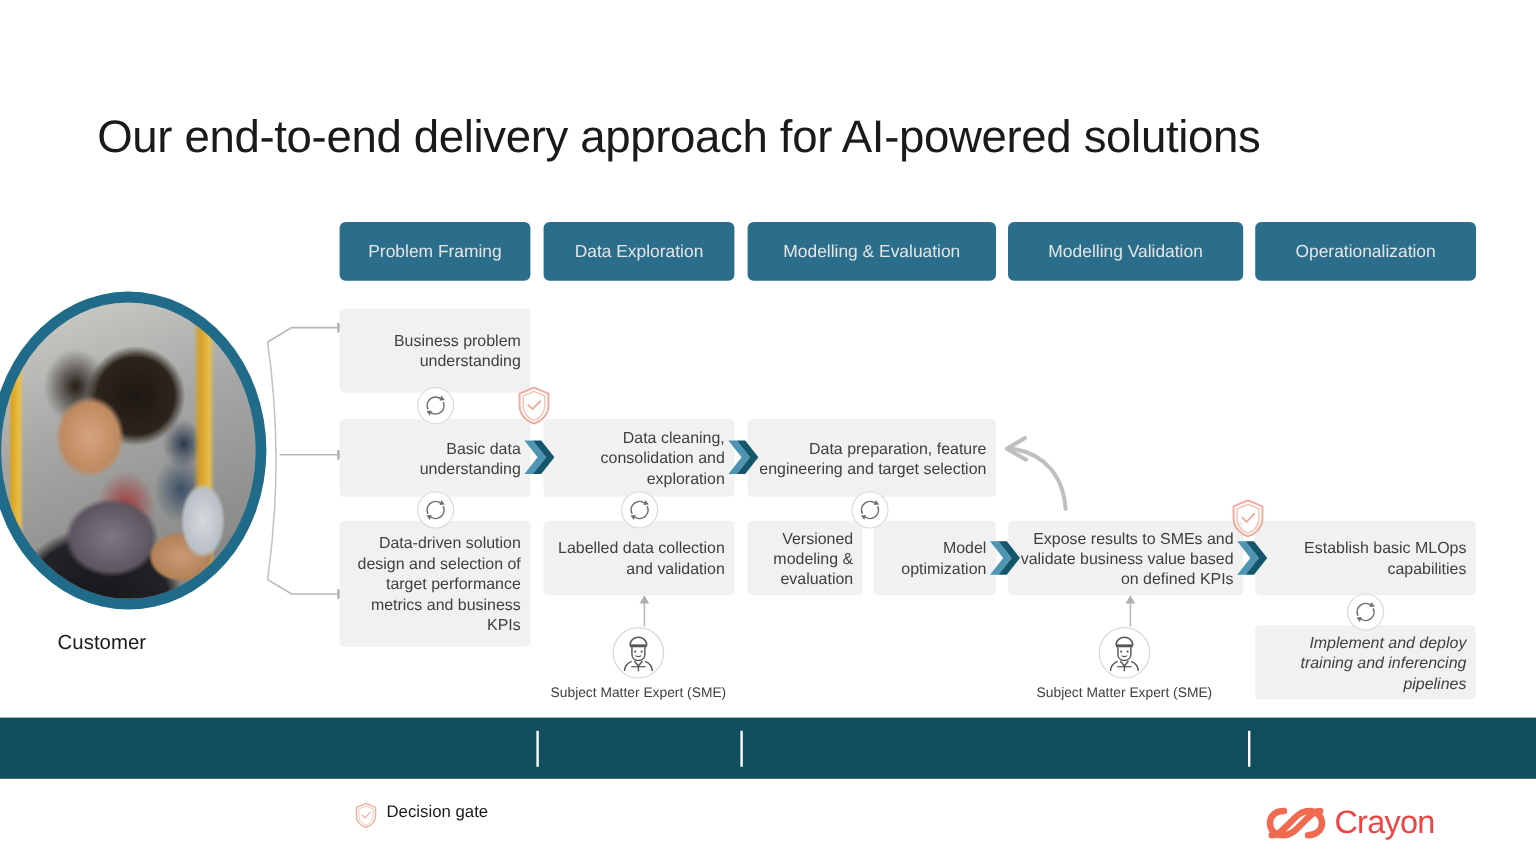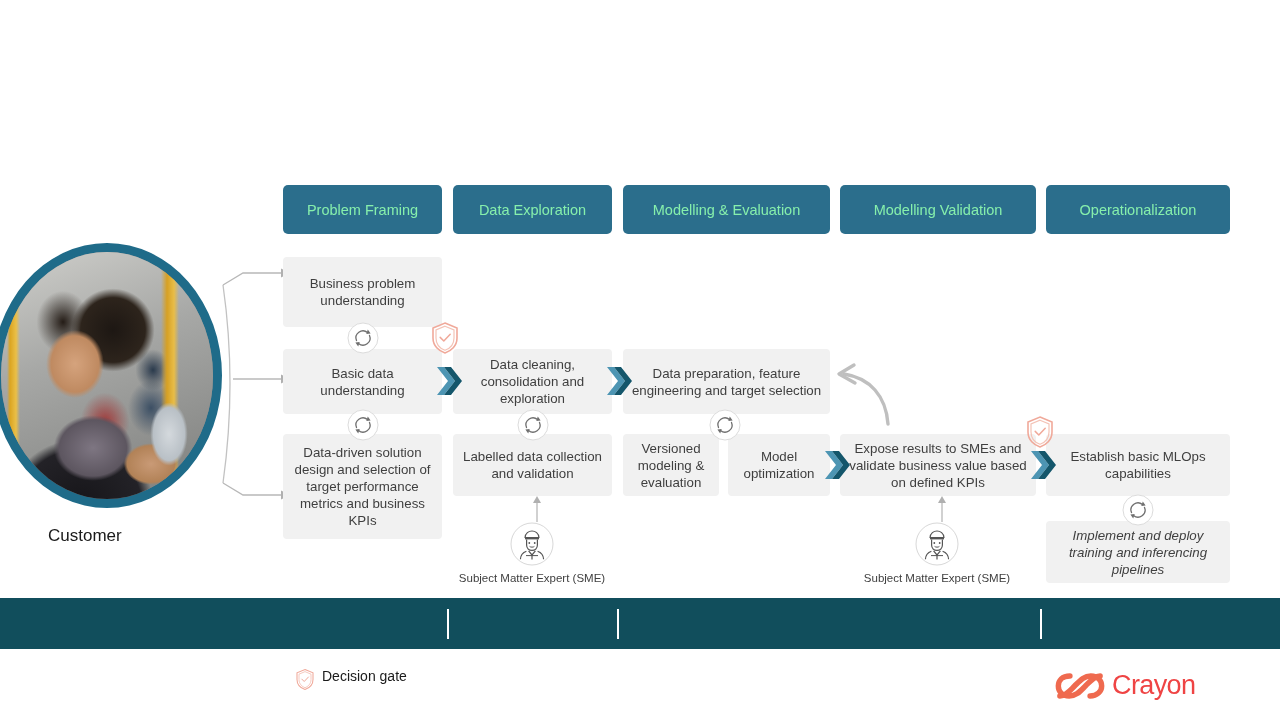--- a/index.html
+++ b/index.html
@@ -35,40 +35,40 @@
     letter-spacing: -0.3px;
   }
 
   
   .phase {
     position: absolute;
     top: 185px;
     height: 49px;
     background: #2b6e8c;
     border-radius: 5px;
-    color: #86efac;
+    color: #e5e5e5;
     font-size: 14.5px;
     display: flex;
     align-items: center;
     justify-content: center;
     text-align: center;
   }
 
   
   .cbox {
     position: absolute;
     background: #f1f1f1;
     border-radius: 4px;
     color: #3f3f3f;
     font-size: 13.3px;
     line-height: 17px;
     display: flex;
     align-items: center;
     justify-content: center;
-    text-align: center;
+    text-align: right;
     padding: 3px 8px;
     box-sizing: border-box;
   }
 
   
   .chev { position: absolute; width: 26px; height: 34px; }
 
   
   .cycle { position: absolute; width: 32px; height: 32px; }
 
@@ -170,20 +170,21 @@
   .logo { position: absolute; left: 1056px; top: 670px; display: flex; align-items: center; gap: 8px; }
   .logo-text { font-size: 27px; color: #ef4444; letter-spacing: -0.6px; }
 
   svg { display: block; overflow: visible; }
 </style>
 </head>
 <body>
 
 <div class="slide">
 
+  <div class="title">Our end-to-end delivery approach for AI-powered solutions</div>
 
   <div id="phases">
       <div class="phase" style="left: 283px; width: 159px;">Problem Framing</div>
       <div class="phase" style="left: 453px; width: 159px;">Data Exploration</div>
       <div class="phase" style="left: 623px; width: 207px;">Modelling &amp; Evaluation</div>
       <div class="phase" style="left: 840px; width: 196px;">Modelling Validation</div>
       <div class="phase" style="left: 1046px; width: 184px;">Operationalization</div>
     </div>
 
   <div class="cust-wrap">

